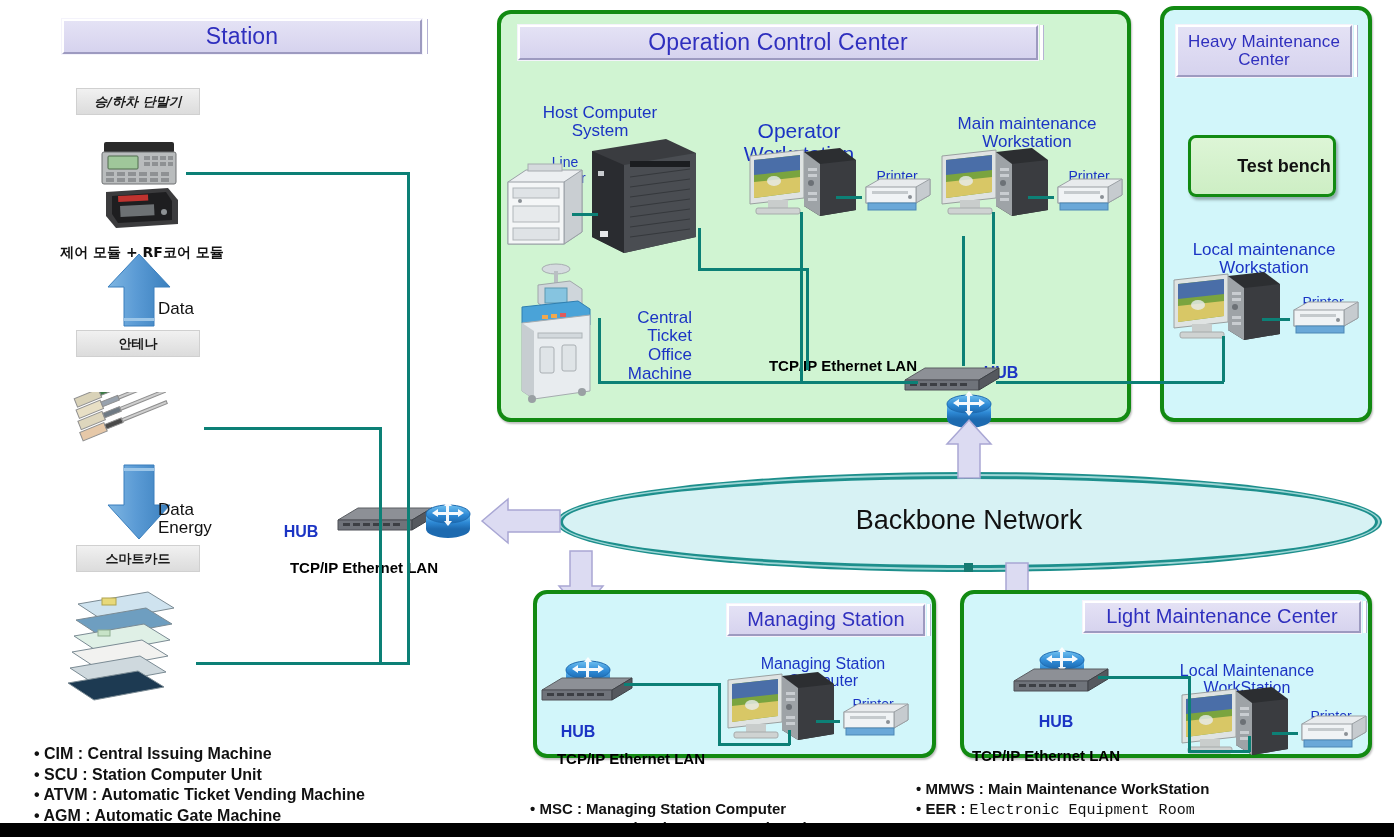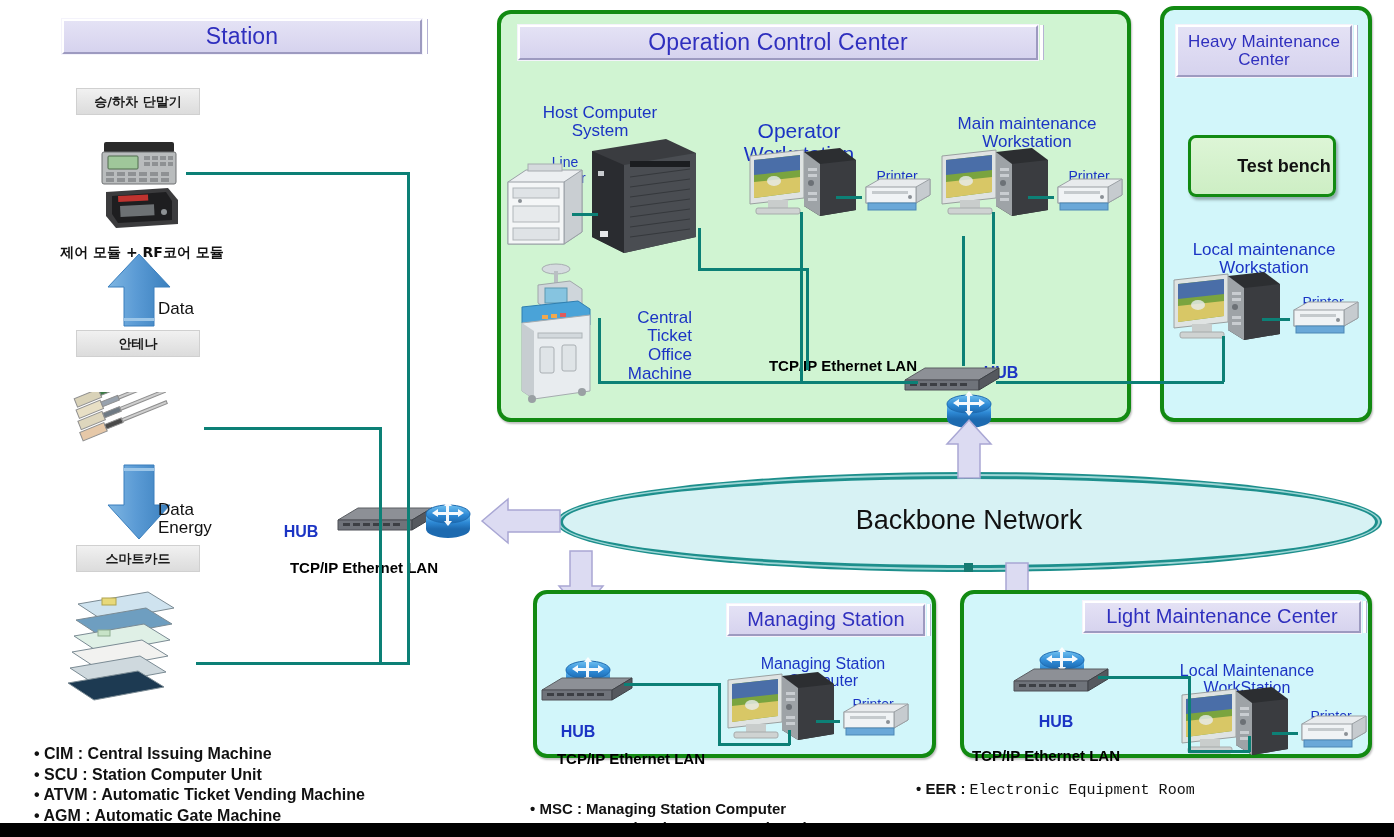--- a/index.html
+++ b/index.html
@@ -126,21 +126,21 @@
 </style>
 </head>
 <body>
 
 <div id="stage">
 
   <div class="banner" style="left:62px; top:19px; width:360px; height:35px; font-size:23px;">
     <span>Station</span>
   </div>
 
-  <div class="kplate" style="left:76px; top:88px; width:124px; height:27px; font-size:13px;">
+  <div class="kplate" style="left:76px; top:88px; width:124px; height:27px; font-size:13px;font-style:italic;">
     <span>승/하차 단말기</span>
   </div>
 
   <div class="device" style="left:98px; top:140px; width:86px; height:90px;">
     <svg width="86" height="90" viewBox="0 0 86 90">
 
       <rect x="6" y="2" width="70" height="11" rx="2" fill="#2a2a2a"></rect>
       <rect x="4" y="12" width="74" height="32" rx="2" fill="#b9bcbd" stroke="#6e7173"></rect>
       <rect x="10" y="16" width="30" height="13" rx="1" fill="#9fc79a" stroke="#4e6b4c"></rect>
       <g fill="#8e9193">
@@ -817,19 +817,22 @@
 • AAM : Automatic Addfare Machine</span>
   </div>
 
   <div class="legend" style="left:530px; top:779px; width:390px; font-size:15px;">
     <span>• MSC : Managing Station Computer
 • LMWS : Local Maintenance WorkStation</span>
   </div>
 
   <div class="legend" style="left:916px; top:779px; width:470px; font-size:15px; white-space:normal;">
     <div>
+      <span>• MMWS : Main Maintenance WorkStation</span>
+    </div>
+    <div>
       <span>• EER : </span><span class="legend-mono">Electronic Equipment Room</span>
     </div>
   </div>
 
   <div class="blackbar"></div>
 
 </div>
 
 </body></html>

